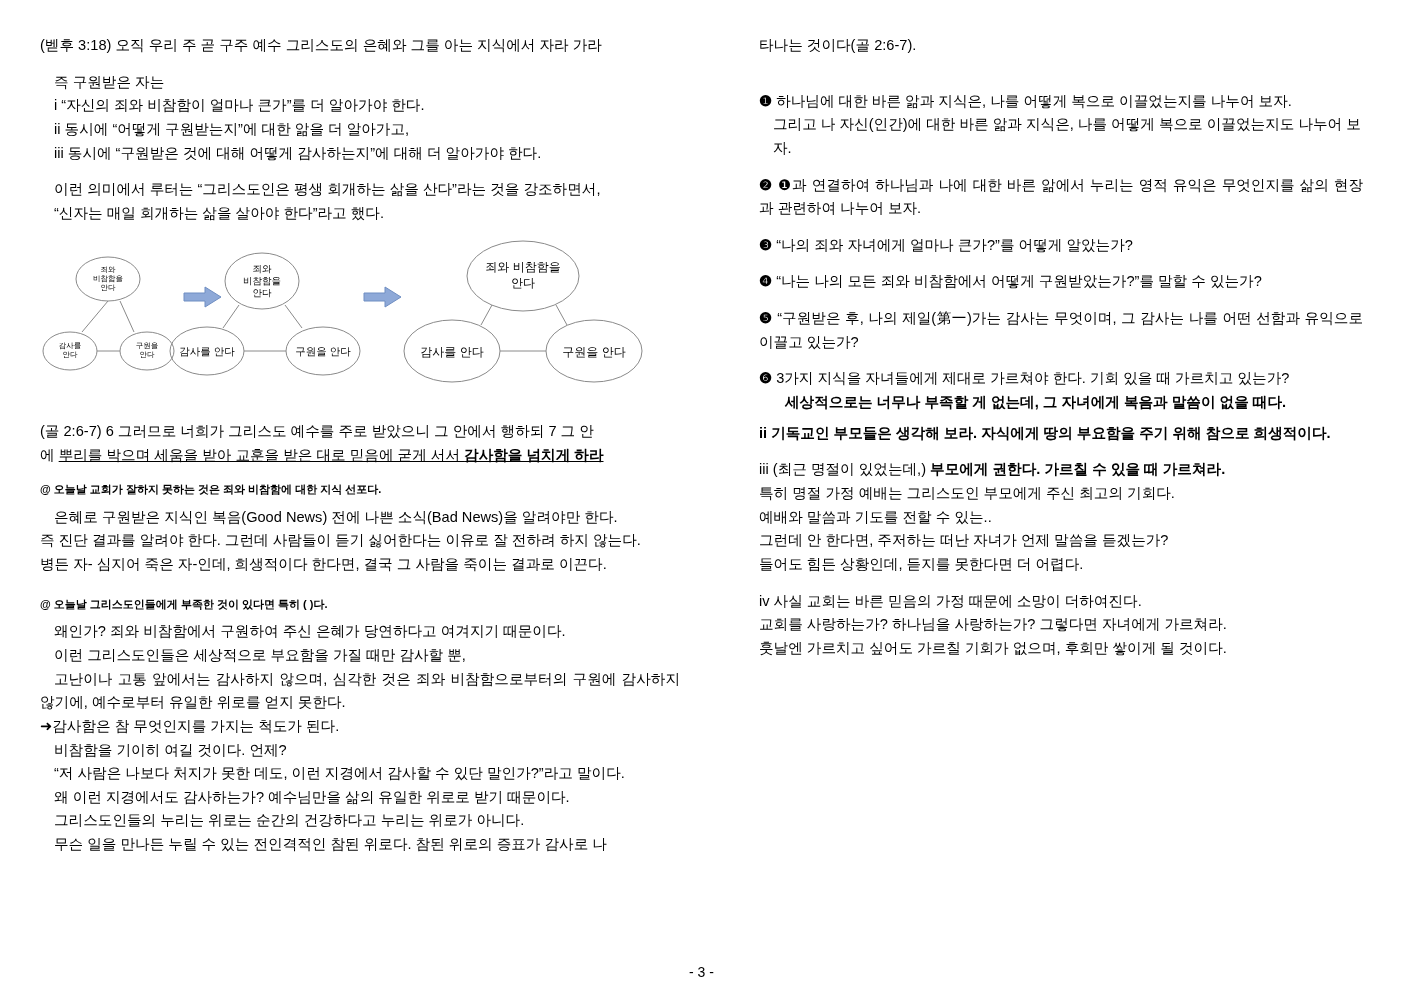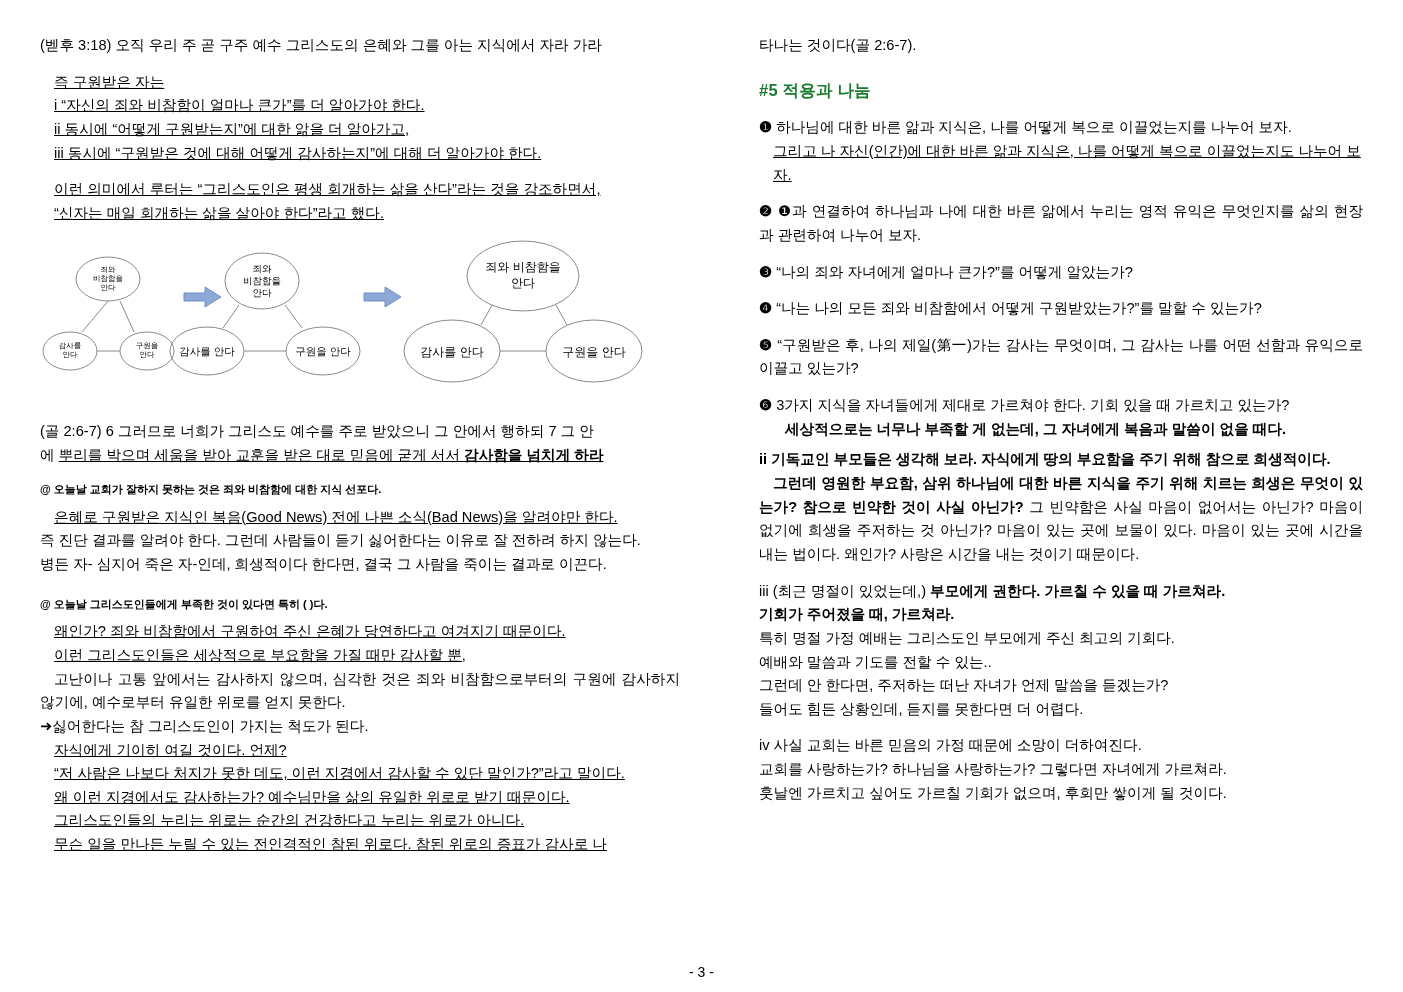--- a/index.html
+++ b/index.html
@@ -31,21 +31,21 @@
     width: 640px;
     position: relative;
   }
   .col-right { width: 650px; margin-left: 41px; }
 
   p, div.line {
     margin: 0;
     font-size: 14.6px;
     line-height: 1.62;
   }
-  .indent1 { text-indent: 0; padding-left: 14px; text-decoration: underline; }
+  .indent1 { text-indent: 0; padding-left: 14px; }
   .indent2 { padding-left: 26px; }
   .gap { height: 13px; }
   .gap-sm { height: 7px; }
   .gap-lg { height: 19px; }
   .b { font-weight: bold; }
   .just {
     text-align: justify;
     text-justify: inter-word;
   }
   .u { text-decoration: underline; }
@@ -167,35 +167,34 @@
       <p>병든 자- 심지어 죽은 자-인데, 희생적이다 한다면, 결국 그 사람을 죽이는 결과로 이끈다.</p>
 
       <div class="gap-lg"></div>
 
       <p class="at-line">@ 오늘날 그리스도인들에게 부족한 것이 있다면 특히 (                 )다.</p>
       <div class="gap-sm"></div>
       <p class="indent1">왜인가?  죄와 비참함에서 구원하여 주신 은혜가 당연하다고 여겨지기 때문이다.</p>
       <p class="indent1">이런 그리스도인들은 세상적으로 부요함을 가질 때만 감사할 뿐,</p>
       <p class="just"><span style="padding-left:14px"></span><span>고난이나 고통 앞에서는 감사하지 않으며, 심각한 것은 죄와 비참함으로부터의 구원에 감사하지 않기에, 예수로부터 유일한 위로를 얻지 못한다.</span></p>
 
-      <p>➜싫어한다는 참 그리스도인이 가지는 척도가 된다.</p>
-      <p class="indent1">자식에게 기이히 여길 것이다. 언제?</p>
+      <p>➜감사함은 참 무엇인지를 가지는 척도가 된다.</p>
+      <p class="indent1">비참함을 기이히 여길 것이다. 언제?</p>
       <p class="indent1">“저 사람은 나보다 처지가 못한 데도, 이런 지경에서 감사할 수 있단 말인가?”라고 말이다.</p>
       <p class="indent1">왜 이런 지경에서도 감사하는가? 예수님만을 삶의 유일한 위로로 받기 때문이다.</p>
       <p class="indent1">그리스도인들의 누리는 위로는 순간의 건강하다고 누리는 위로가 아니다.</p>
       <p class="indent1">무슨 일을 만나든 누릴 수 있는 전인격적인 참된 위로다. 참된 위로의 증표가 감사로 나</p>
     </div>
 
     <div class="col col-right">
 
       <p>타나는 것이다(골 2:6-7).</p>
 
       <div class="gap-lg"></div>
 
-      <p class="heading-green">#5 적용과 나눔</p>
 
       <div class="gap"></div>
 
       <p><span class="num-circ">❶</span> <span>하나님에 대한 바른 앎과 지식은, 나를 어떻게 복으로 이끌었는지를 나누어 보자.</span></p>
       <p class="indent1">그리고 나 자신(인간)에 대한 바른 앎과 지식은, 나를 어떻게 복으로 이끌었는지도 나누어 보자.</p>
 
       <div class="gap"></div>
 
       <p class="just"><span class="num-circ">❷</span> <span>❶과 연결하여 하나님과 나에 대한 바른 앎에서 누리는 영적 유익은 무엇인지를 삶의 현장과 관련하여 나누어 보자.</span></p>
 
@@ -212,26 +211,24 @@
       <p class="just"><span class="num-circ">❺</span> <span>“구원받은 후, 나의 제일(第一)가는 감사는 무엇이며, 그 감사는 나를 어떤 선함과 유익으로 이끌고 있는가?</span></p>
 
       <div class="gap"></div>
 
       <p><span class="num-circ">❻</span> <span>3가지 지식을 자녀들에게 제대로 가르쳐야 한다. 기회 있을 때 가르치고 있는가?</span></p>
       <p class="b indent2">세상적으로는 너무나 부족할 게 없는데, 그 자녀에게 복음과 말씀이 없을 때다.</p>
 
       <div class="gap-sm"></div>
 
       <p class="b">ii 기독교인 부모들은 생각해 보라. 자식에게 땅의 부요함을 주기 위해 참으로 희생적이다.</p>
-      <p class="just"><span style="padding-left:14px"></span><span class="b">그런데 영원한 부요함, 삼위 하나님에 대한 바른 지식을 주기 위해 치르는 희생은 무엇이 있는가? 참으로 빈약한 것이 사실 아닌가?</span><span> 그 빈약함은 사실 마음이 없어서는 아닌가? 마음이 없기에 희생을 주저하는 것 아닌가? 마음이 있는 곳에 보물이 있다. 마음이 있는 곳에 시간을 내는 법이다. 왜인가? 사랑은 시간을 내는 것이기 때문이다.</span></p>
 
       <div class="gap"></div>
 
       <p><span>iii  (최근 명절이 있었는데,) </span><span class="b">부모에게 권한다. 가르칠 수 있을 때 가르쳐라.</span></p>
-      <p class="b">기회가 주어졌을 때, 가르쳐라.</p>
       <p>특히 명절 가정 예배는 그리스도인 부모에게 주신 최고의 기회다.</p>
       <p>예배와 말씀과 기도를 전할 수 있는..</p>
       <p>그런데 안 한다면, 주저하는 떠난 자녀가 언제 말씀을 듣겠는가?</p>
       <p>들어도 힘든 상황인데, 듣지를 못한다면 더 어렵다.</p>
 
       <div class="gap"></div>
 
       <p>iv  사실 교회는 바른 믿음의 가정 때문에 소망이 더하여진다.</p>
       <p>교회를 사랑하는가? 하나님을 사랑하는가? 그렇다면 자녀에게 가르쳐라.</p>
       <p>훗날엔 가르치고 싶어도 가르칠 기회가 없으며, 후회만 쌓이게 될 것이다.</p>

